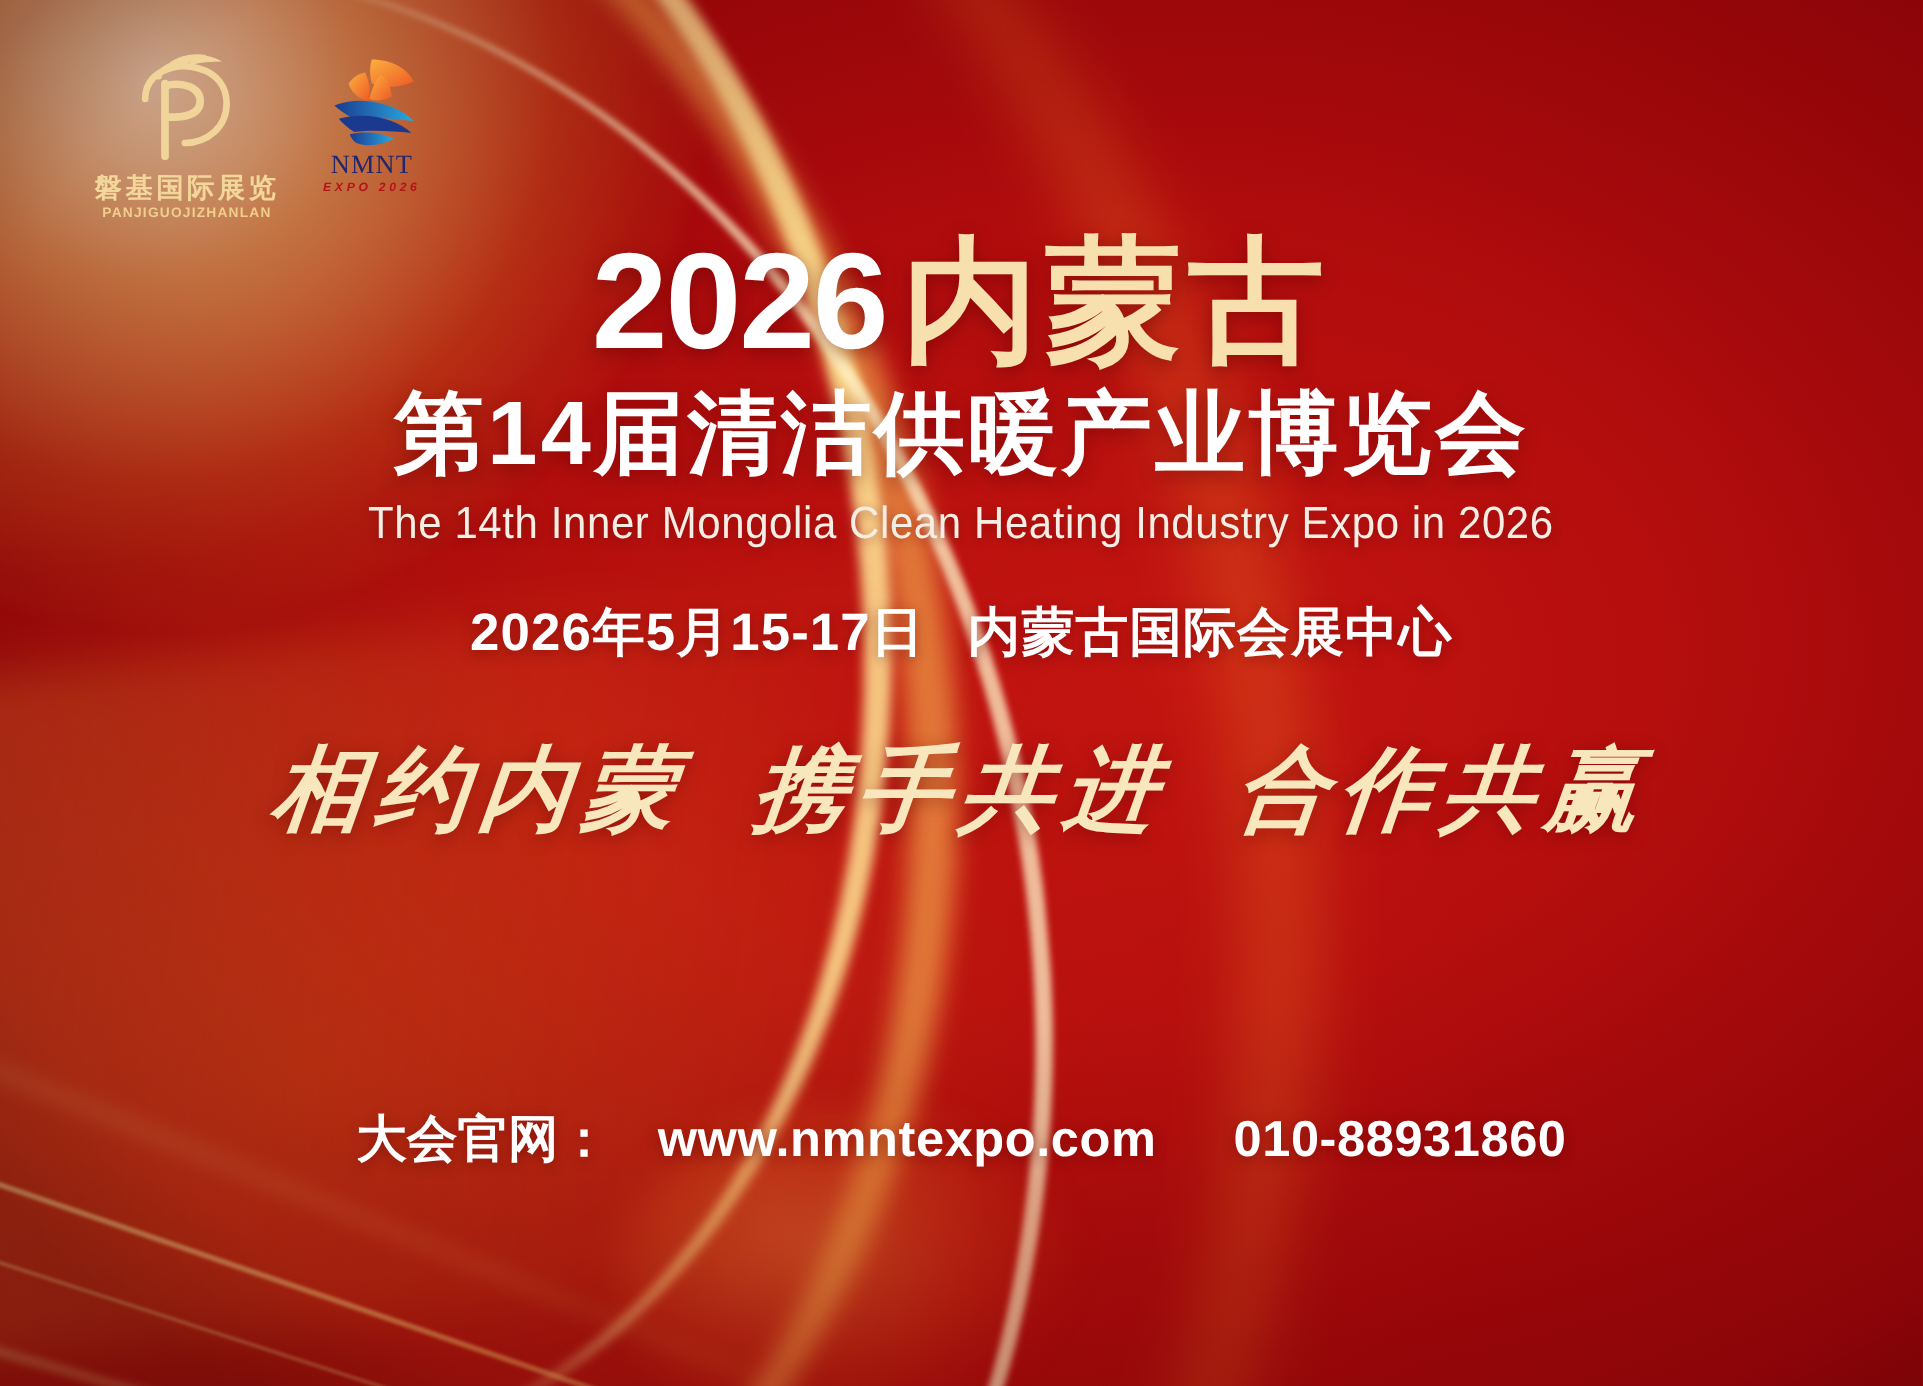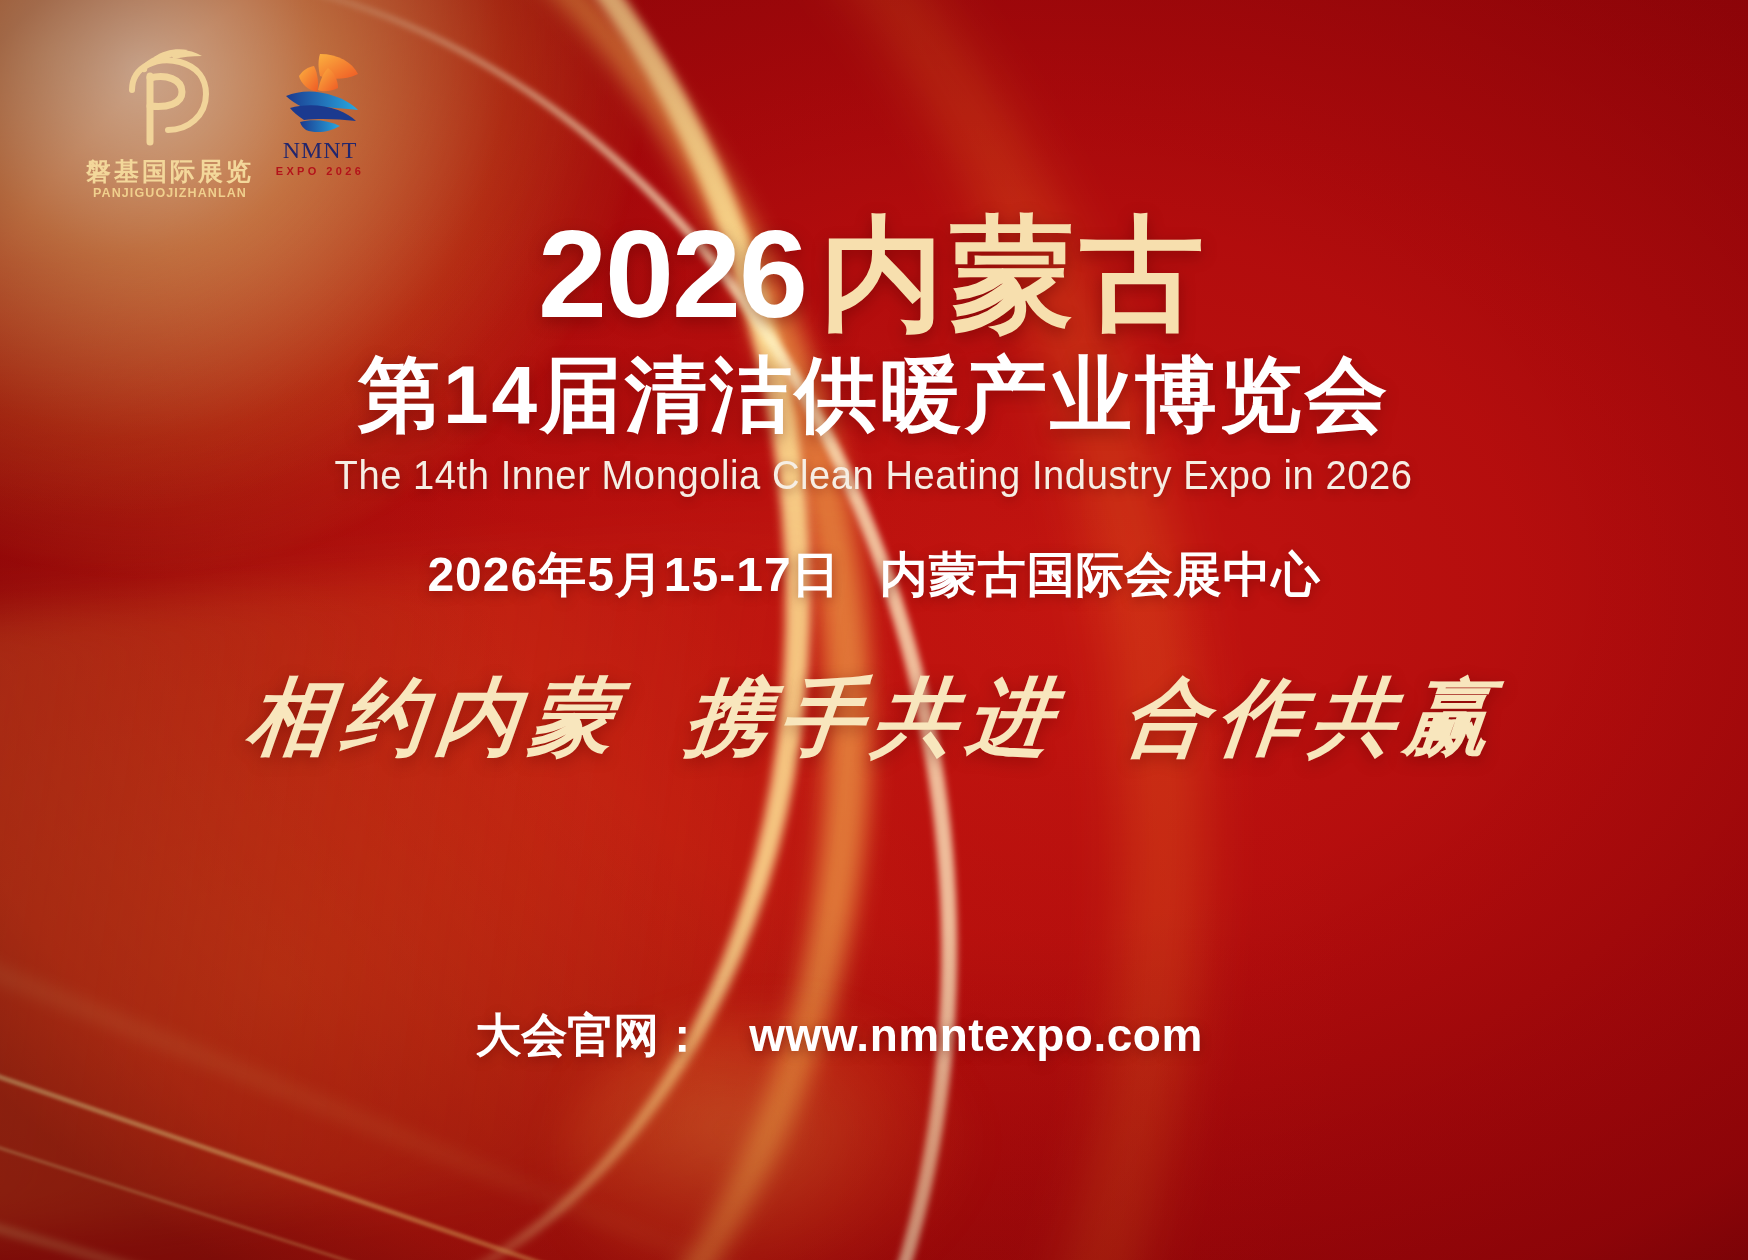--- a/index.html
+++ b/index.html
@@ -84,21 +84,21 @@
     border-radius:50%;
     background:radial-gradient(ellipse at 40% 40%, rgba(255,170,70,0.40) 0%, rgba(255,120,40,0.18) 45%, rgba(220,50,20,0) 72%);
     filter:blur(18px);
   }
   .vign{
     position:absolute;inset:0;
     background:radial-gradient(ellipse 1250px 900px at 58% 45%, rgba(0,0,0,0) 40%, rgba(90,0,4,0.30) 88%, rgba(70,0,3,0.45) 100%);
   }
 
   
-  #logos{position:absolute;left:86px;top:46px;display:flex;align-items:flex-start;gap:20px;z-index:6;}
+  #logos{position:absolute;left:86px;top:46px;display:flex;align-items:flex-start;gap:38px;z-index:6;}
 
   .logo-block{display:flex;flex-direction:column;align-items:center;}
 
   .pj-mark{width:120px;height:108px;}
   .pj-cn{
     margin-top:4px;font-size:25px;font-weight:700;letter-spacing:3px;
     color:#f3d79a;line-height:1.05;white-space:nowrap;
   }
   .pj-py{
     font-size:12.5px;font-weight:700;letter-spacing:1.1px;
@@ -106,21 +106,21 @@
   }
 
   .nm-mark{width:92px;height:92px;}
   .nm-word{
     margin-top:0;font-size:24px;font-weight:400;letter-spacing:1px;
     color:#22266d;line-height:1;white-space:nowrap;
     font-family:"Liberation Serif","DejaVu Serif",serif;
   }
   .nm-sub{
     font-size:11px;font-weight:700;letter-spacing:3.4px;
-    color:#b4131a;margin-top:3px;white-space:nowrap;
+    color:#b4131a;margin-top:3px;white-space:nowrap;font-style:italic;
   }
 
   
   #content{
     position:absolute;left:0;right:0;top:212px;
     display:flex;flex-direction:column;align-items:center;
     z-index:7;text-align:center;
   }
 
   .line1{
@@ -262,16 +262,17 @@
     </div>
 
   </div>
 
   <div id="contact">
     <div class="c-item">
       <span>大会官网：</span>
       <span class="val">www.nmntexpo.com</span>
     </div>
     <div class="c-item">
+      <span class="val">010-88931860</span>
     </div>
   </div>
 
 </div>
 
 </body></html>

